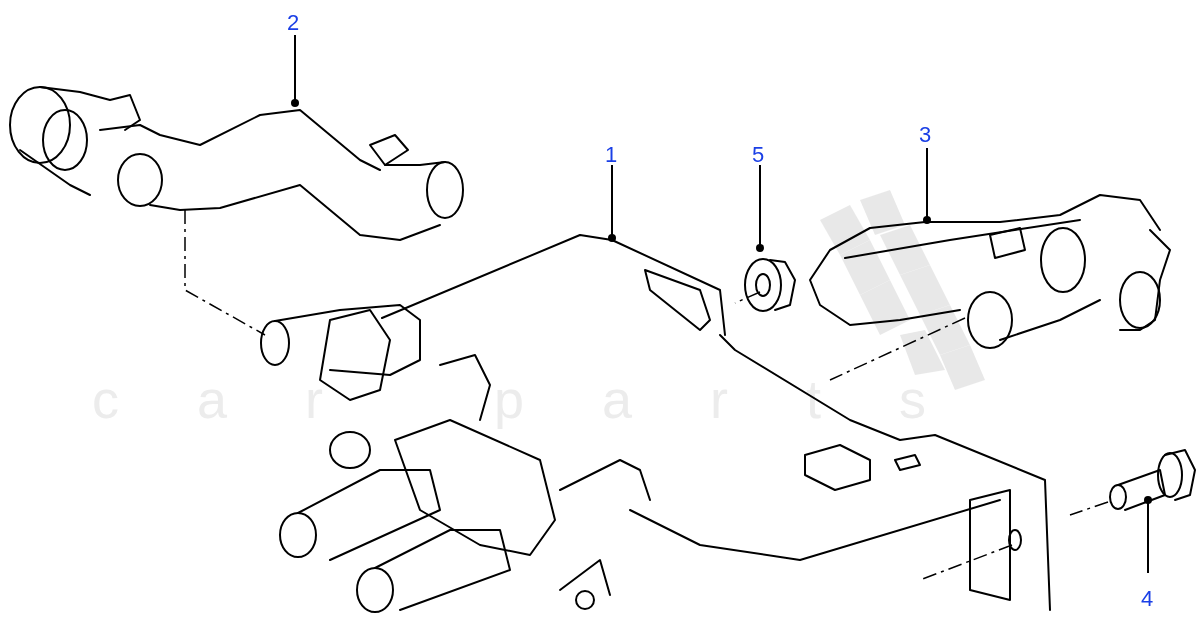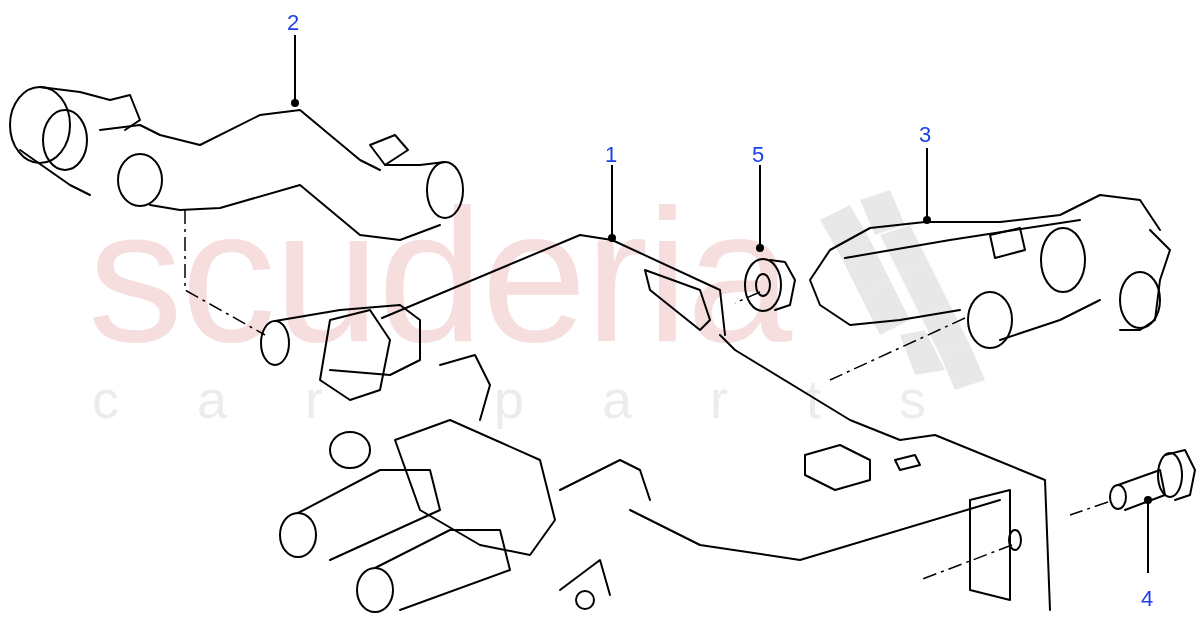--- a/index.html
+++ b/index.html
@@ -7,21 +7,20 @@
   .canvas { position:absolute; left:0; top:0; width:1200px; height:619px; }
   .wm-main { position:absolute; left:88px; top:180px; font-family:"Liberation Sans", sans-serif; font-size:190px; line-height:1; color:#f6dede; letter-spacing:-2px; font-weight:400; }
   .wm-sub { position:absolute; left:92px; top:368px; font-family:"Liberation Sans", sans-serif; font-size:54px; color:#ececec; letter-spacing:78px; }
   .callout { position:absolute; font-family:"Liberation Sans", sans-serif; font-size:22px; color:#1a3fe6; line-height:1; }
   svg { position:absolute; left:0; top:0; }
 </style>
 </head>
 <body>
 
 <div class="canvas">
-  <div class="wm-main">scuderia</div>
   <div class="wm-sub">car parts</div>
 
   <svg width="1200" height="619" viewBox="0 0 1200 619">
 
     <g fill="#e6e6e6" opacity="0.9">
       <polygon points="820,220 850,205 870,240 840,255"></polygon>
       <polygon points="860,200 890,190 905,225 875,235"></polygon>
       <polygon points="840,255 870,240 890,280 860,295"></polygon>
       <polygon points="880,235 910,225 930,265 900,275"></polygon>
       <polygon points="860,295 890,280 910,320 880,335"></polygon>

